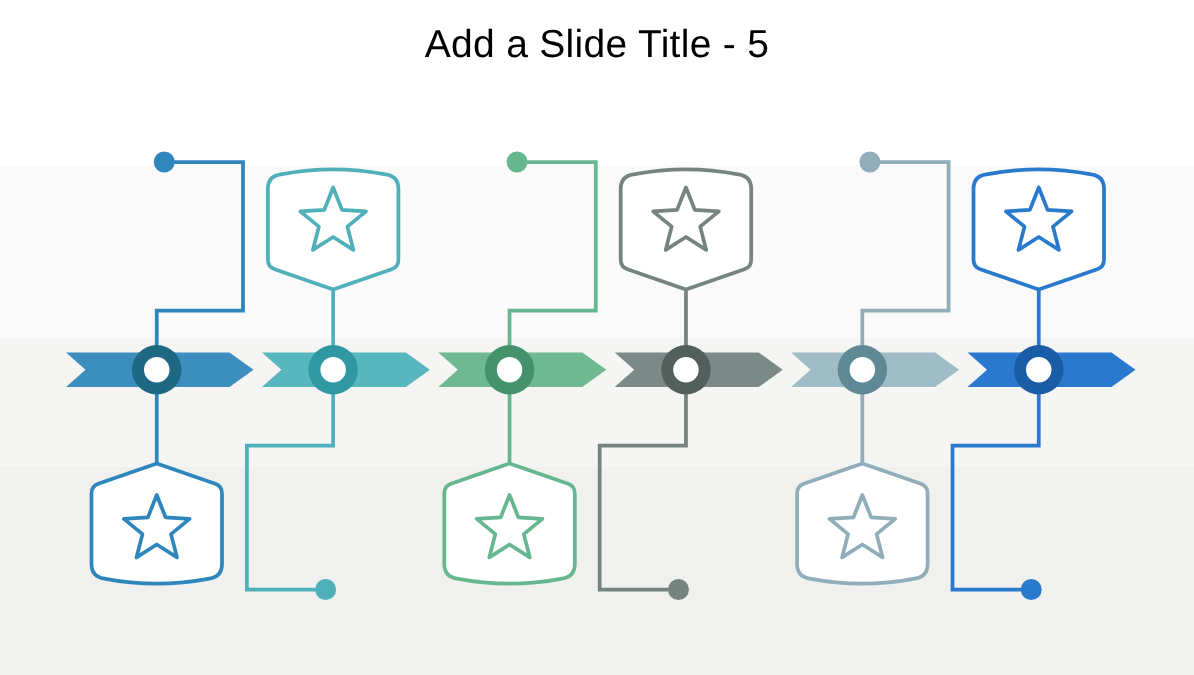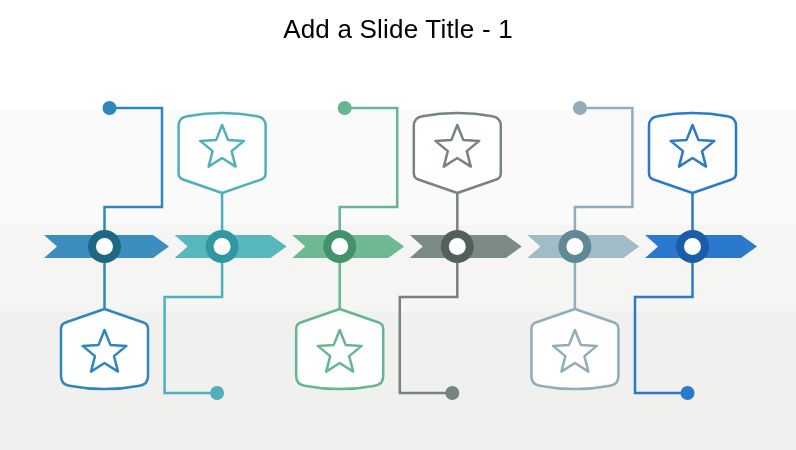--- a/index.html
+++ b/index.html
@@ -90,14 +90,14 @@
         <path d="M 645 235 L 741 235 L 757 246.5 L 741 258 L 645 258 L 658 246.5 Z" fill="#2B79CE"></path>
         <circle cx="692.5" cy="246.5" r="16.5" fill="#1A5CA6"></circle>
         <circle cx="692.5" cy="246.5" r="8.5" fill="#ffffff"></circle>
         <path d="M 692.5 193 L 653.5 179.5 Q 649 178 649 173 L 649 126
           Q 649 117.5 657.5 116.3 Q 692.5 109.5 727.5 116.3 Q 736 117.5 736 126
           L 736 173 Q 736 178 731.5 179.5 Z" fill="#ffffff" stroke="#2979CC" stroke-width="2.5" stroke-linejoin="round"></path>
         <path d="M692.5 125.0 L698.4 139.9 L714.4 140.9 L702.0 151.1 L706.0 166.6 L692.5 158.0 L679.0 166.6 L683.0 151.1 L670.6 140.9 L686.6 139.9 Z" fill="none" stroke="#2979CC" stroke-width="2.5" stroke-linejoin="round"></path>
         <circle cx="687.5" cy="393" r="7" fill="#2979CC"></circle>
       </g>
     </svg>
-  <div id="slide-title">Add a Slide Title - 1</div>
+  <div id="slide-title">Add a Slide Title - 5</div>
 </div>
 
 </body></html>

